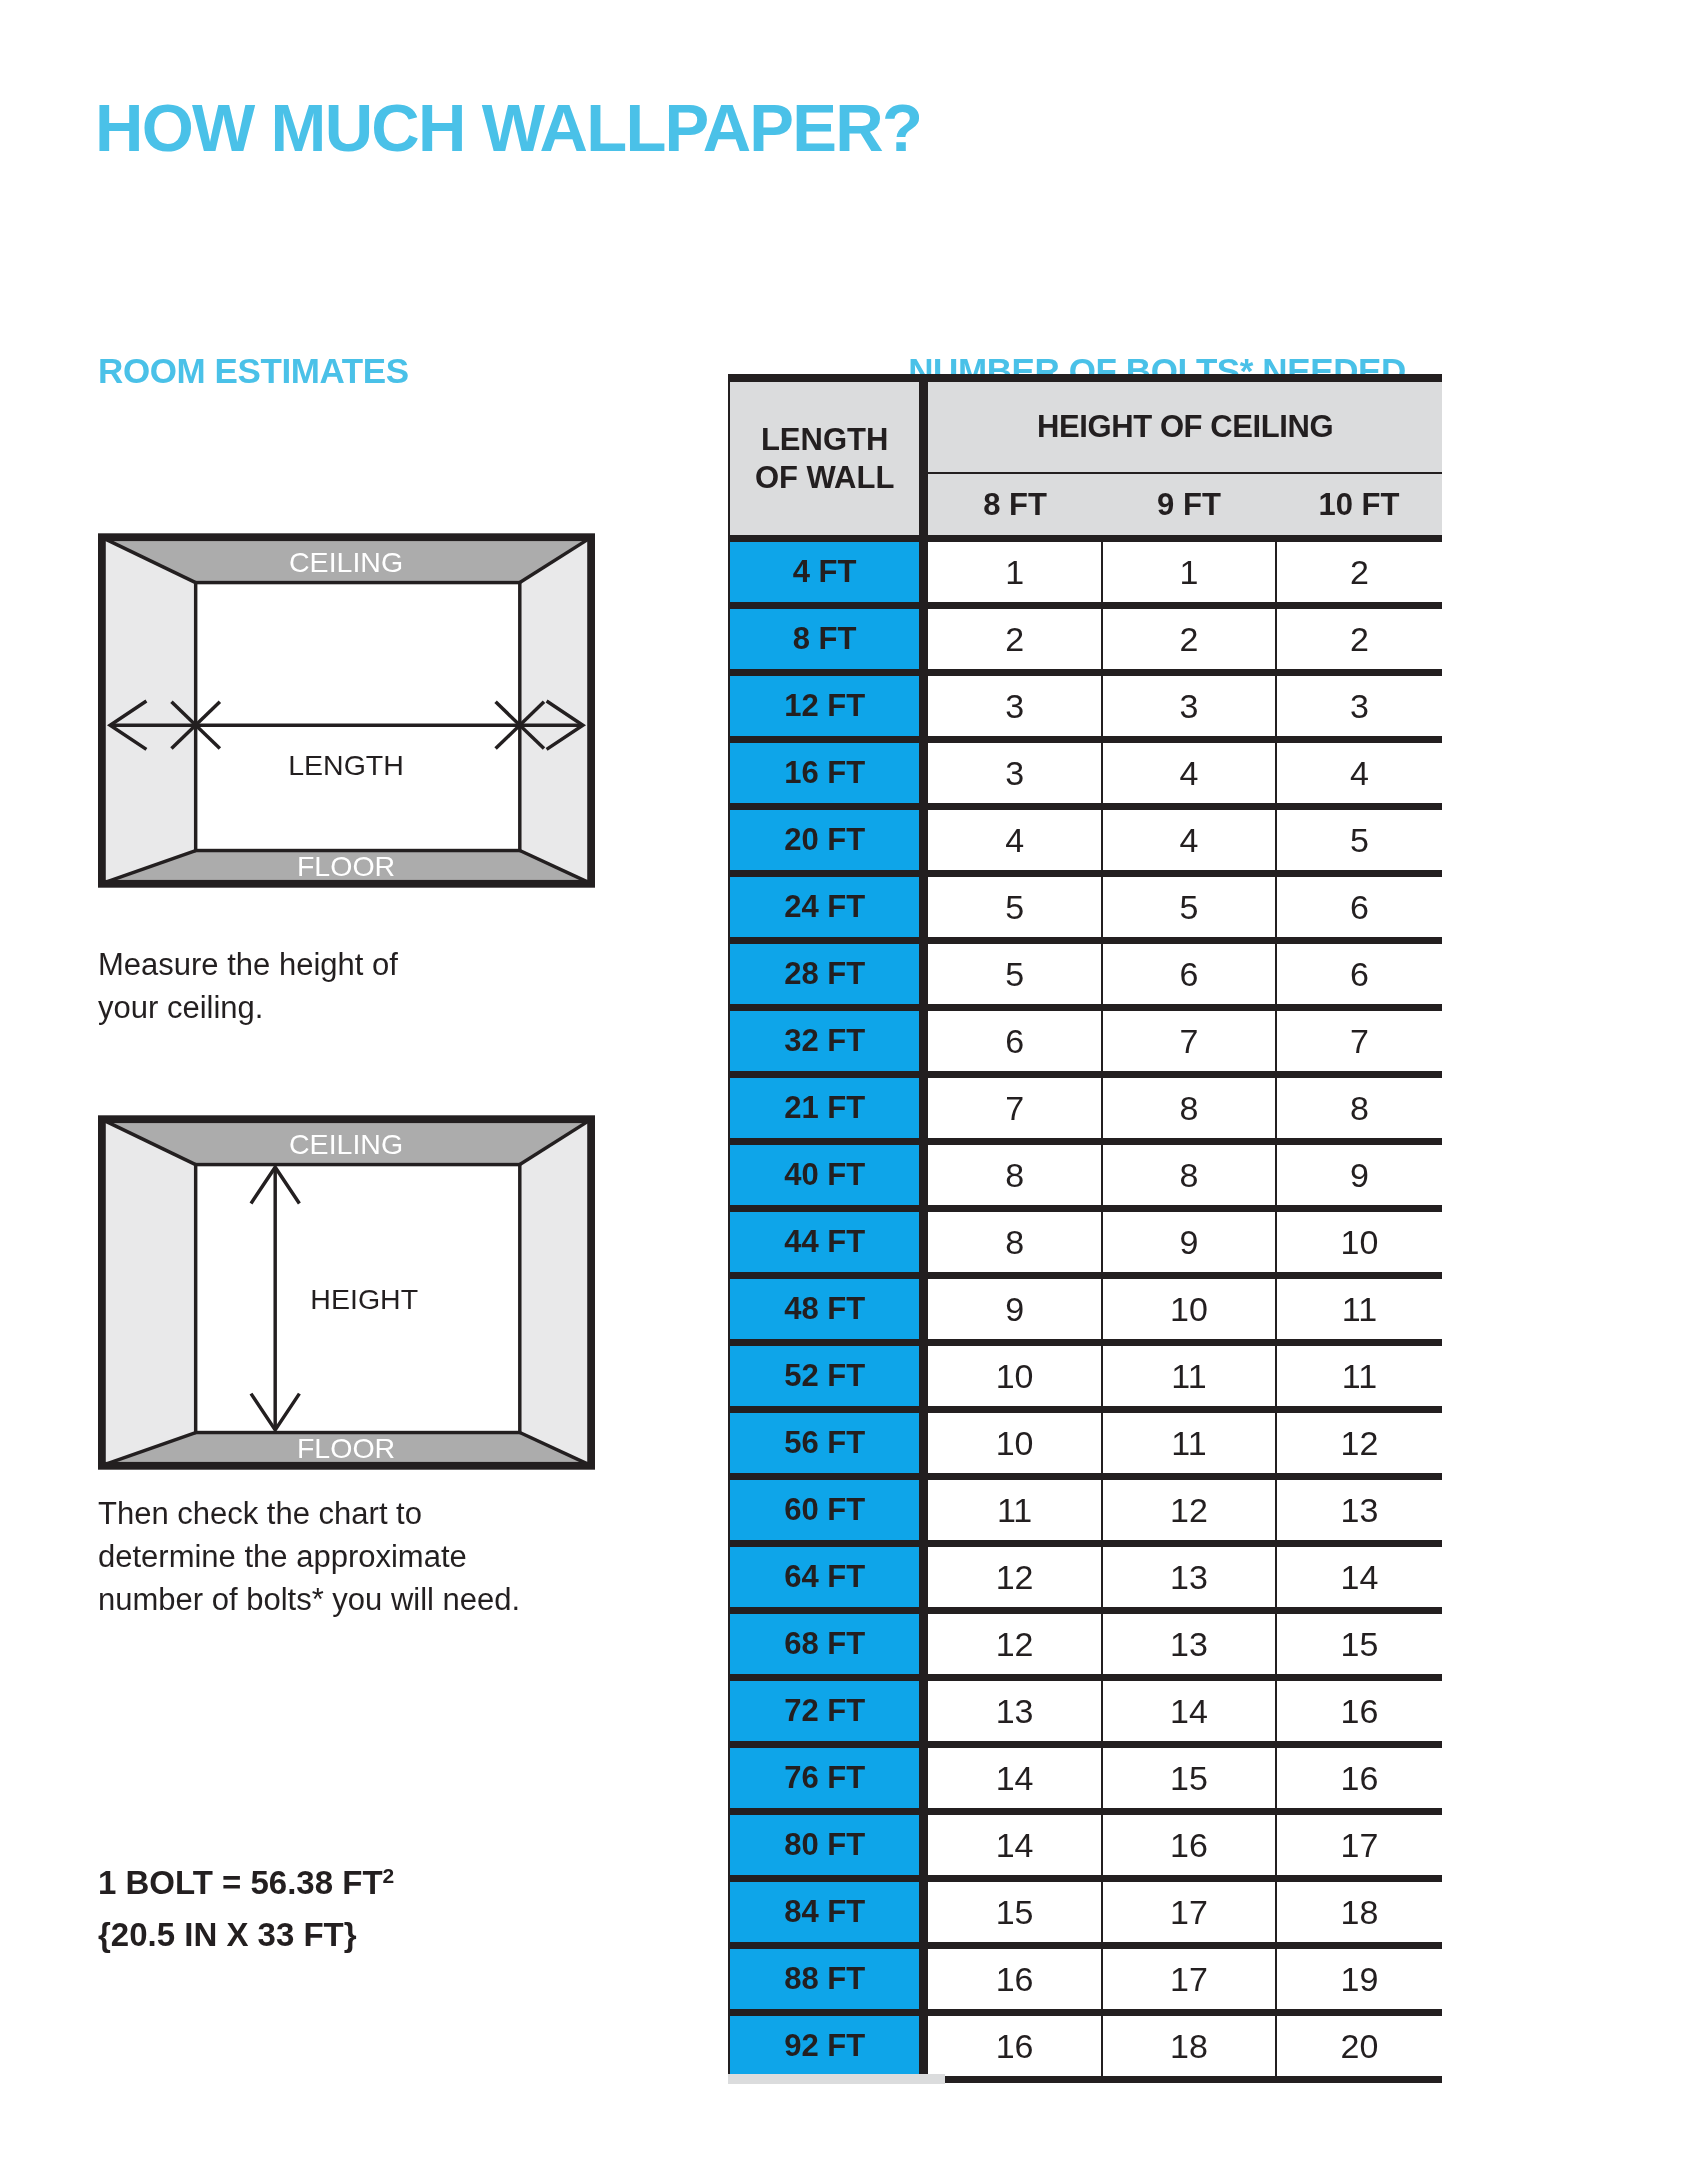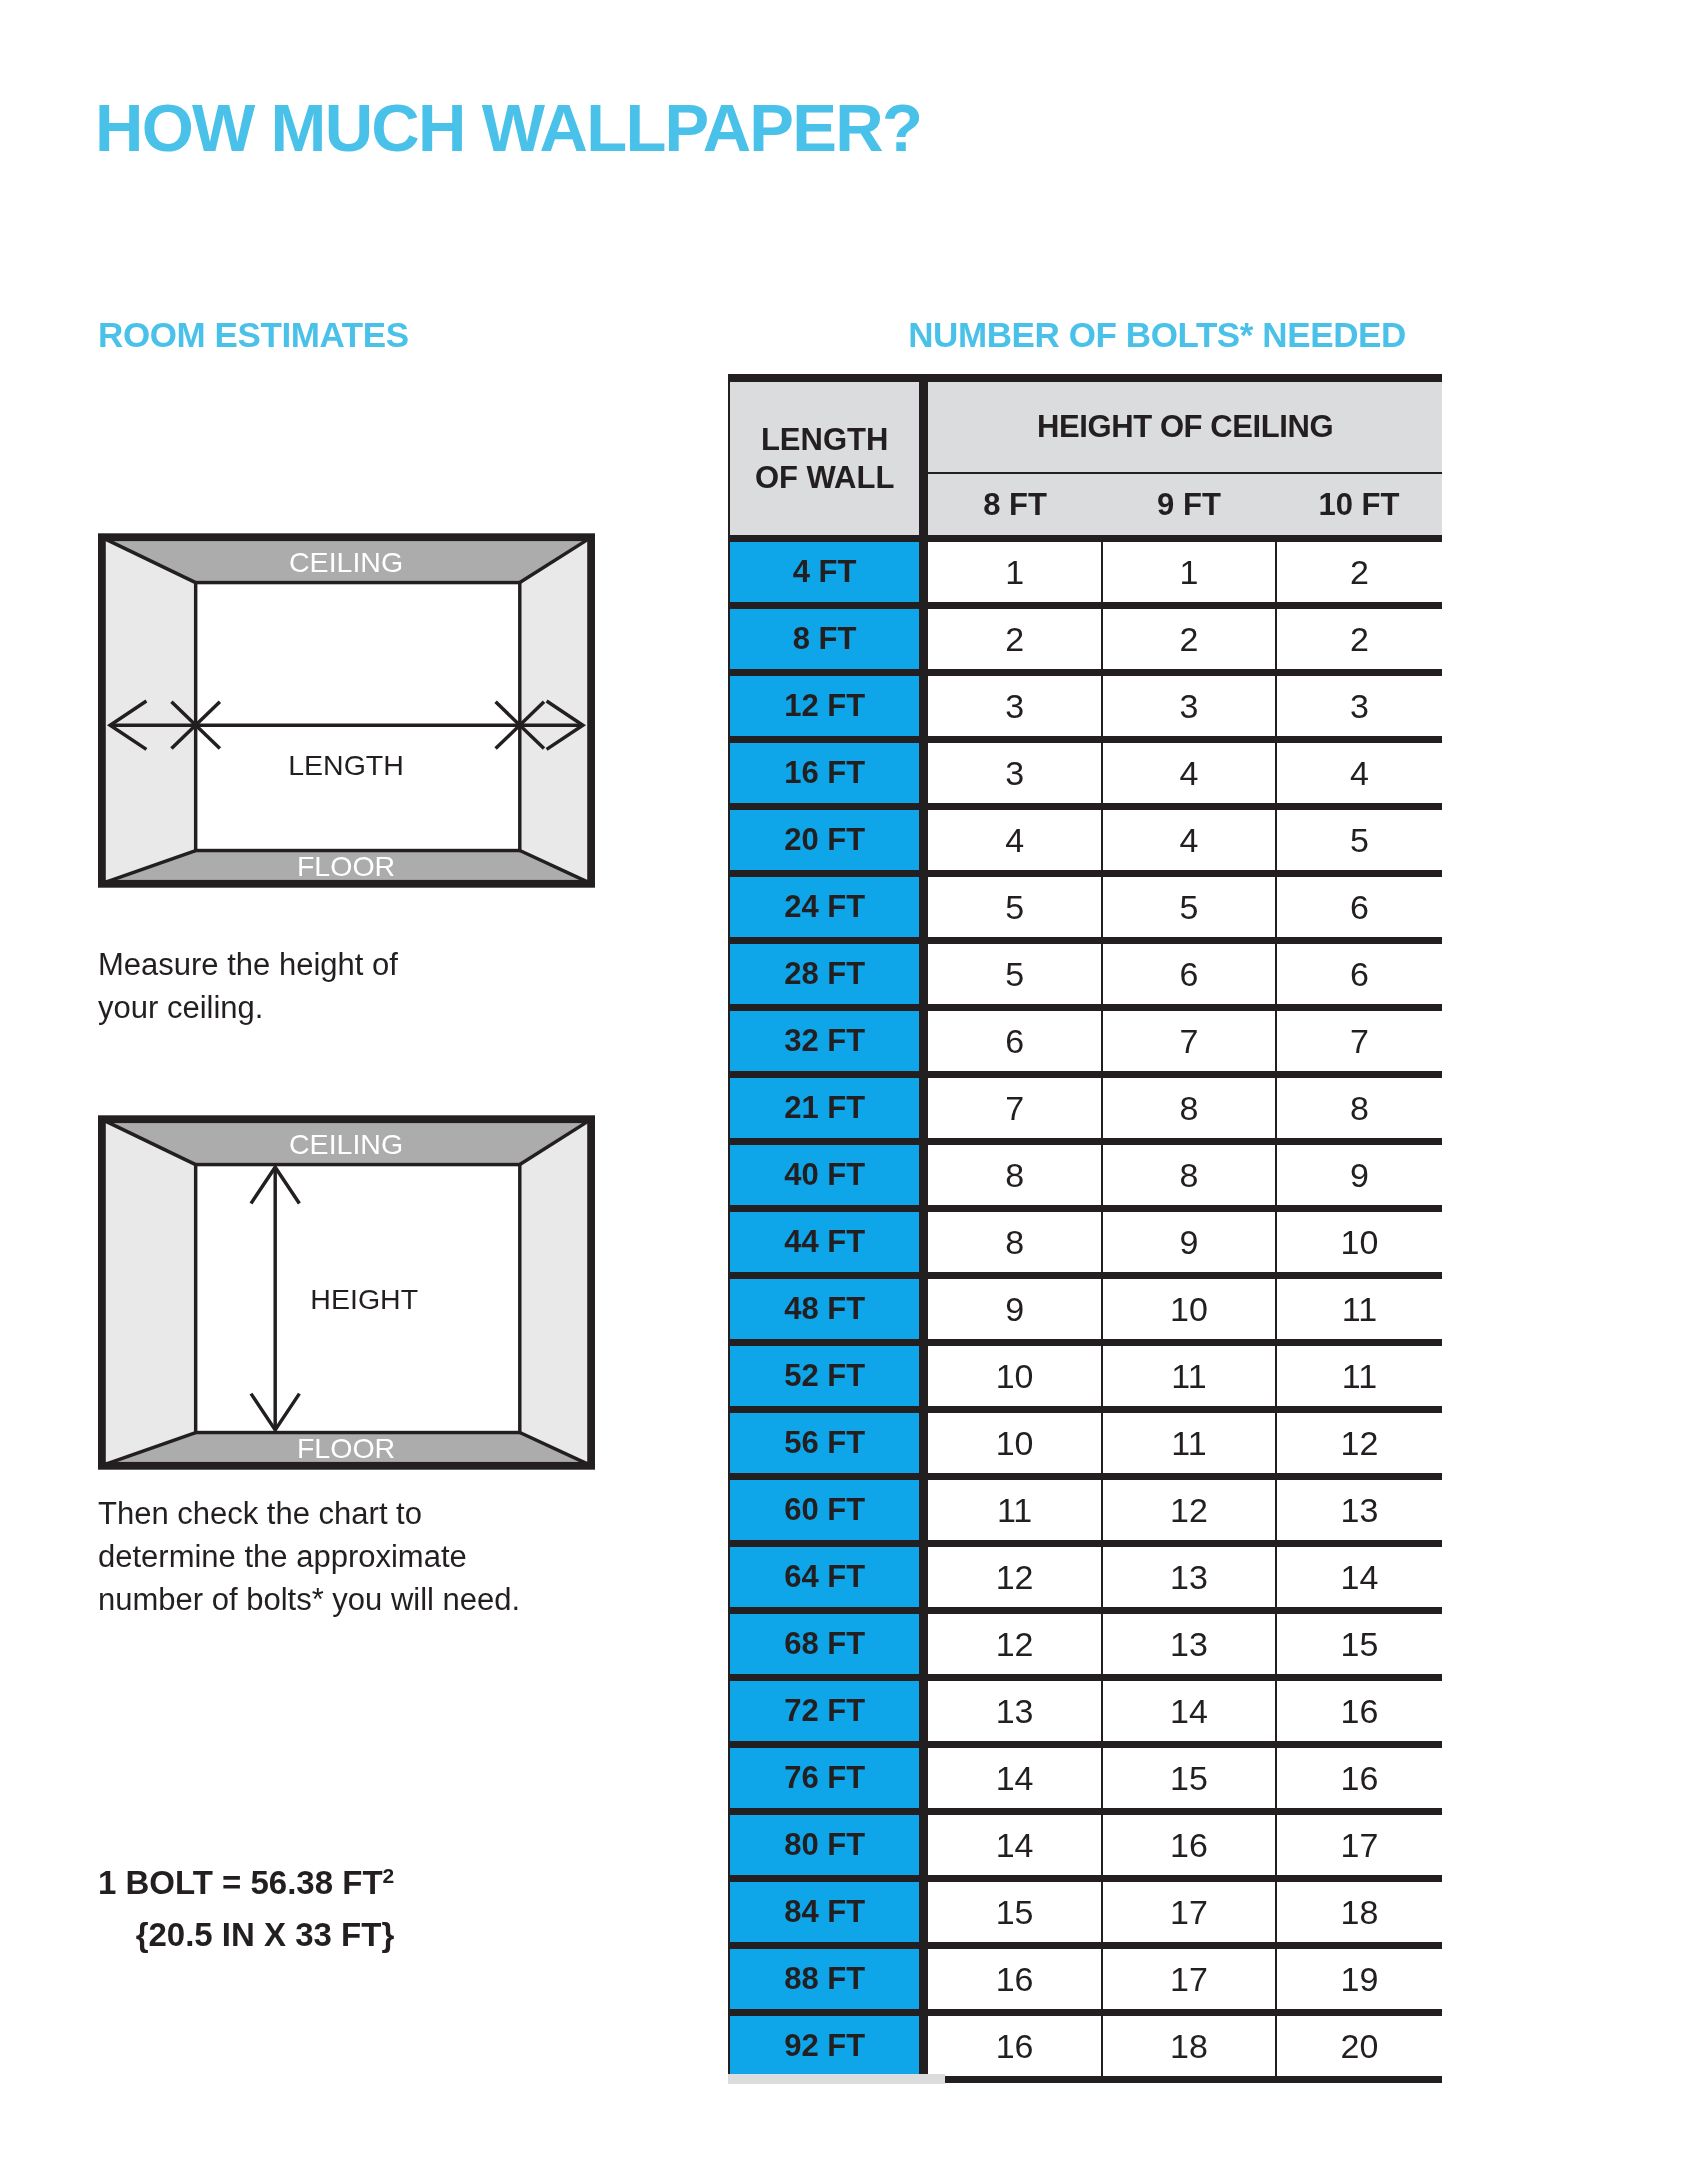--- a/index.html
+++ b/index.html
@@ -7,32 +7,32 @@
     position:relative;width:1442px;height:2177px;background:#ffffff;overflow:hidden;
     font-family:"Liberation Sans","DejaVu Sans",sans-serif;color:#231f20;
   }
   .abs{position:absolute;}
   
   .main-title{
     left:95px;top:89px;font-size:67px;font-weight:700;letter-spacing:-1.7px;
     color:#4ac1e8;white-space:nowrap;
   }
   .sec-heading{
-    font-size:35px;font-weight:700;letter-spacing:-0.4px;color:#4ac1e8;white-space:nowrap;
+    font-size:35px;font-weight:700;letter-spacing:-0.4px;color:#4ac1e8;white-space:nowrap;margin-top:36px;
   }
   .h-room{left:98px;top:315px;}
   .h-table{left:728px;top:315px;width:858px;text-align:center;}
   
   .step{font-size:31px;line-height:43px;color:#231f20;white-space:pre-line;}
   .p1{left:98px;top:389px;width:484px;}
   .p2{left:98px;top:943px;width:484px;}
   .p3{left:98px;top:1492px;width:536px;}
   .footnote{left:98px;top:1735px;font-size:33px;font-weight:700;line-height:43px;}
   .footnote .fn2{padding-left:26px;}
-  .boltinfo{left:98px;top:1850px;font-size:33px;font-weight:700;line-height:52px;text-align:right;}
+  .boltinfo{left:98px;top:1850px;font-size:33px;font-weight:700;line-height:52px;}
   .boltinfo sup{font-size:21px;vertical-align:11.2px;}
   
   .diagram{display:block;}
   .d1{left:98px;top:533px;}
   .d2{left:98px;top:1115px;}
   .diagram text{font-family:"Liberation Sans","DejaVu Sans",sans-serif;font-size:33px;}
   .svg-white{fill:#ffffff;}
   .svg-dark{fill:#231f20;}
   
   .bolts-table{

